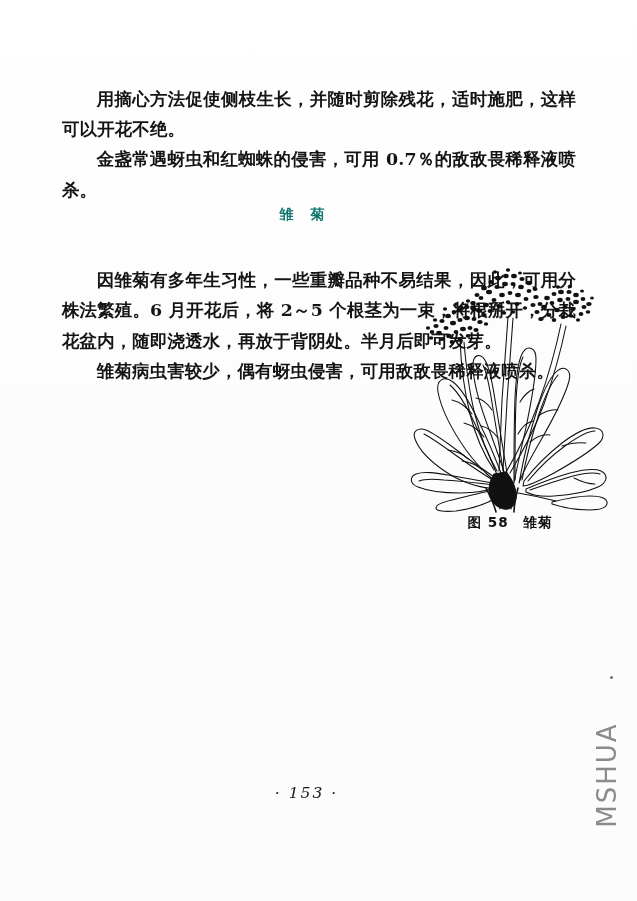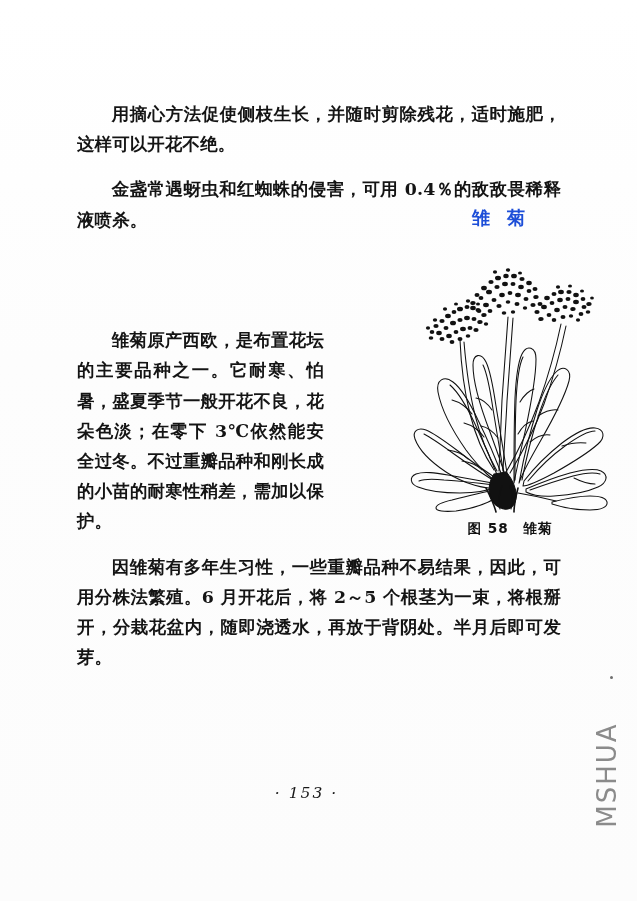--- a/index.html
+++ b/index.html
@@ -36,21 +36,21 @@
 
   
   #text-column {
     position: absolute;
     left: 62px;
     top: 84px;
     width: 514px;
   }
 
   .para {
-    margin: 15px;
+    margin: 0;
     font-size: 17.4px;
     line-height: 30.2px;
     letter-spacing: 0.2px;
     text-align: justify;
     text-justify: inter-character;
     color: #141414;
     font-weight: 600;
     font-family: "DejaVu Serif", "Liberation Serif", serif;
   }
   .para.indent { text-indent: 2em; }
@@ -59,46 +59,45 @@
   .para.wrap-narrow {
     width: 247px;
   }
 
   
   #section-heading {
     position: absolute;
     left: 62px;
     top: 206px;
     width: 480px;
-    text-align: right;
-    font-size: 18px;
+    text-align: center;
+    font-size: 14px;
     font-weight: 700;
     letter-spacing: 17px;
     text-indent: 17px;
-    color: #1d4ed8;
+    color: #0f766e;
     font-family: "DejaVu Sans", "Liberation Sans", sans-serif;
   }
 
   
   .gap-line { height: 30.2px; }
 
   
   #figure-block {
     position: absolute;
     left: 358px;
     top: 246px;
     width: 224px;
   }
   #figure-image {
     width: 224px;
     height: 252px;
     display: block;
   }
   #figure-caption {
-    margin-top: 6px;
     text-align: center;
     font-size: 13.6px;
     font-weight: 700;
     letter-spacing: 1px;
     color: #121212;
     font-family: "DejaVu Sans", "Liberation Sans", sans-serif;
   }
 
   
   #page-number {
@@ -141,31 +140,31 @@
 </head>
 <body>
 
 <div id="page-sheet">
   <div id="paper-grain"></div>
 
   <div id="text-column">
 
     <p class="para indent">用摘心方法促使侧枝生长，并随时剪除残花，适时施肥，这样可以开花不绝。</p>
 
-    <p class="para indent">金盏常遇蚜虫和红蜘蛛的侵害，可用 0.4％的敌敌畏稀释液喷杀。</p>
+    <p class="para indent">金盏常遇蚜虫和红蜘蛛的侵害，可用 0.7％的敌敌畏稀释液喷杀。</p>
 
     <div class="gap-line"></div>
     <div class="gap-line"></div>
 
 
-    <p class="para indent wrap-narrow">雏菊原产西欧，是布置花坛的主要品种之一。它耐寒、怕暑，盛夏季节一般开花不良，花朵色淡；在零下 3℃依然能安全过冬。不过重瓣品种和刚长成的小苗的耐寒性稍差，需加以保护。</p>
 
 
     <p class="para indent">因雏菊有多年生习性，一些重瓣品种不易结果，因此，可用分株法繁殖。6 月开花后，将 2～5 个根茎为一束，将根掰开，分栽花盆内，随即浇透水，再放于背阴处。半月后即可发芽。</p>
 
+    <p class="para indent">雏菊病虫害较少，偶有蚜虫侵害，可用敌敌畏稀释液喷杀。</p>
   </div>
 
   <div id="section-heading">雏菊</div>
 
   <figure id="figure-block">
     <svg id="figure-image" viewBox="0 0 224 252">
       <g fill="none" stroke="#111111" stroke-width="1.05" stroke-linecap="round" stroke-linejoin="round">
 
         <g fill="#111111" stroke="none">
           <ellipse cx="44" cy="59" rx="2.6" ry="2.1"></ellipse>

